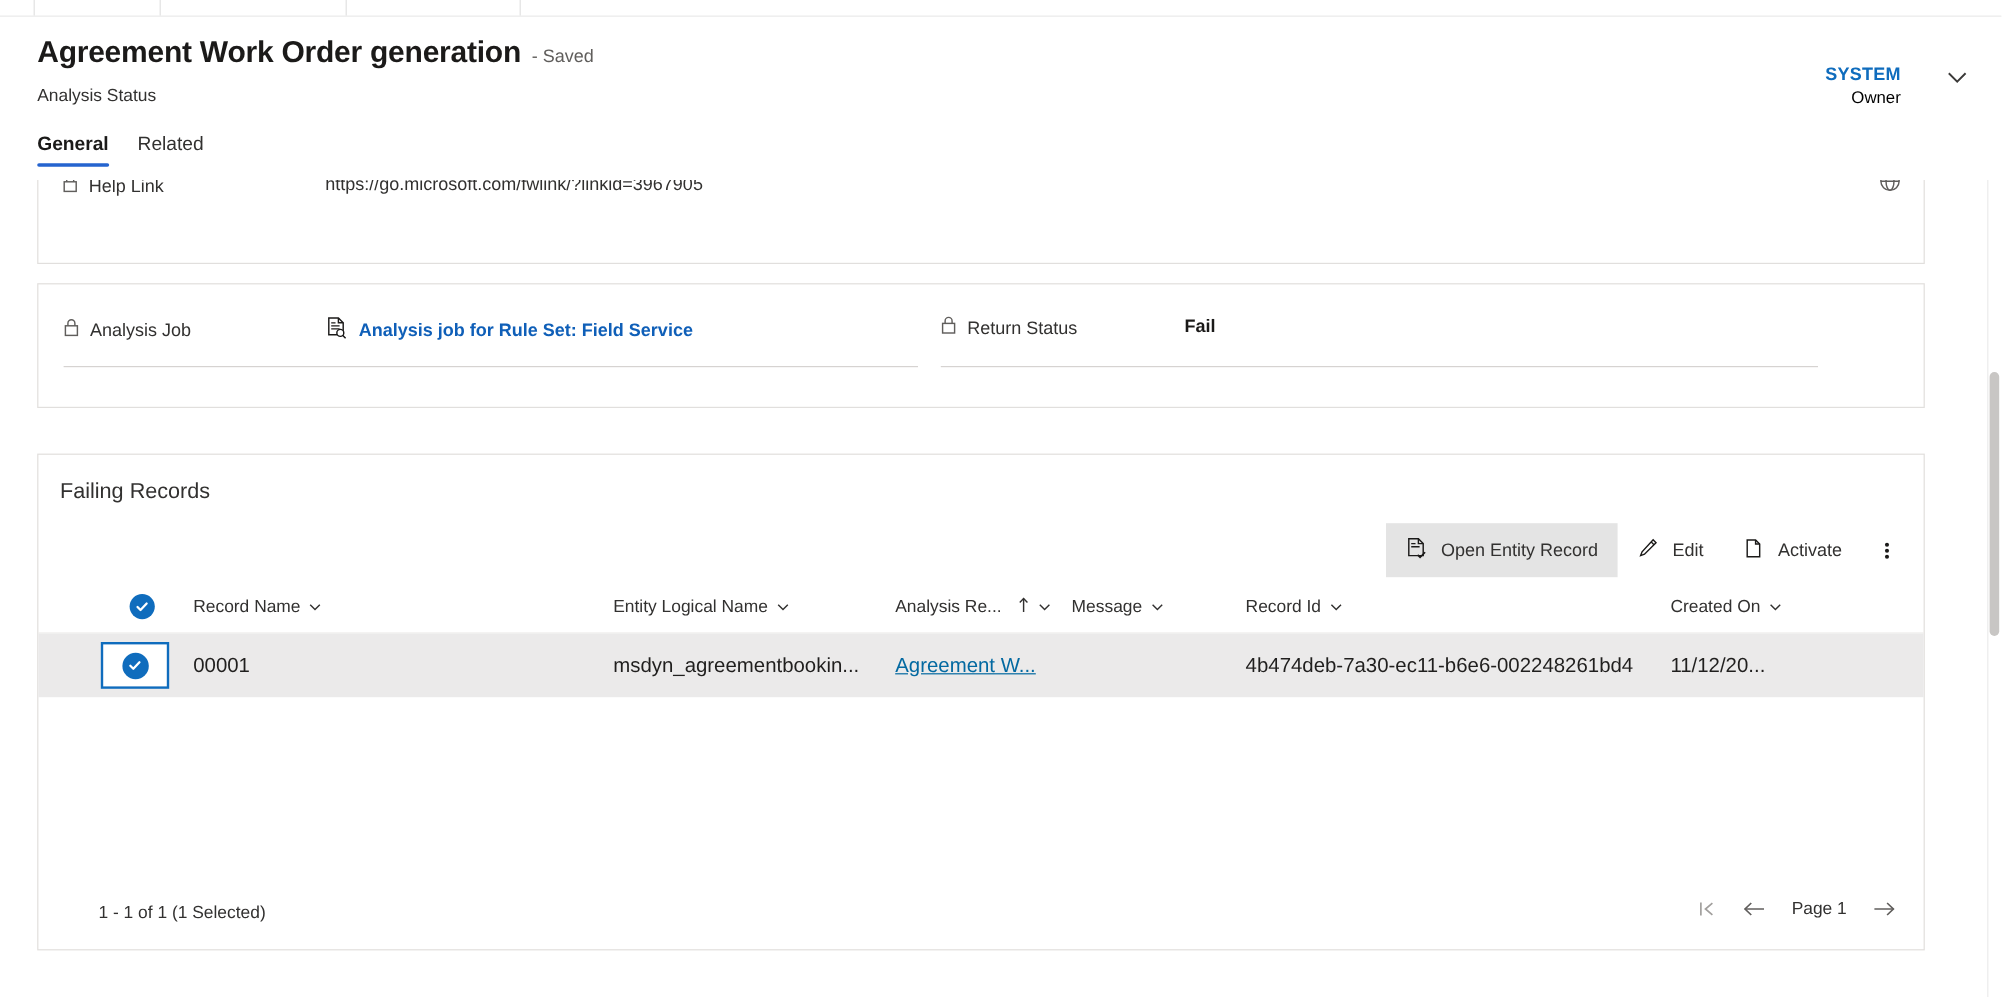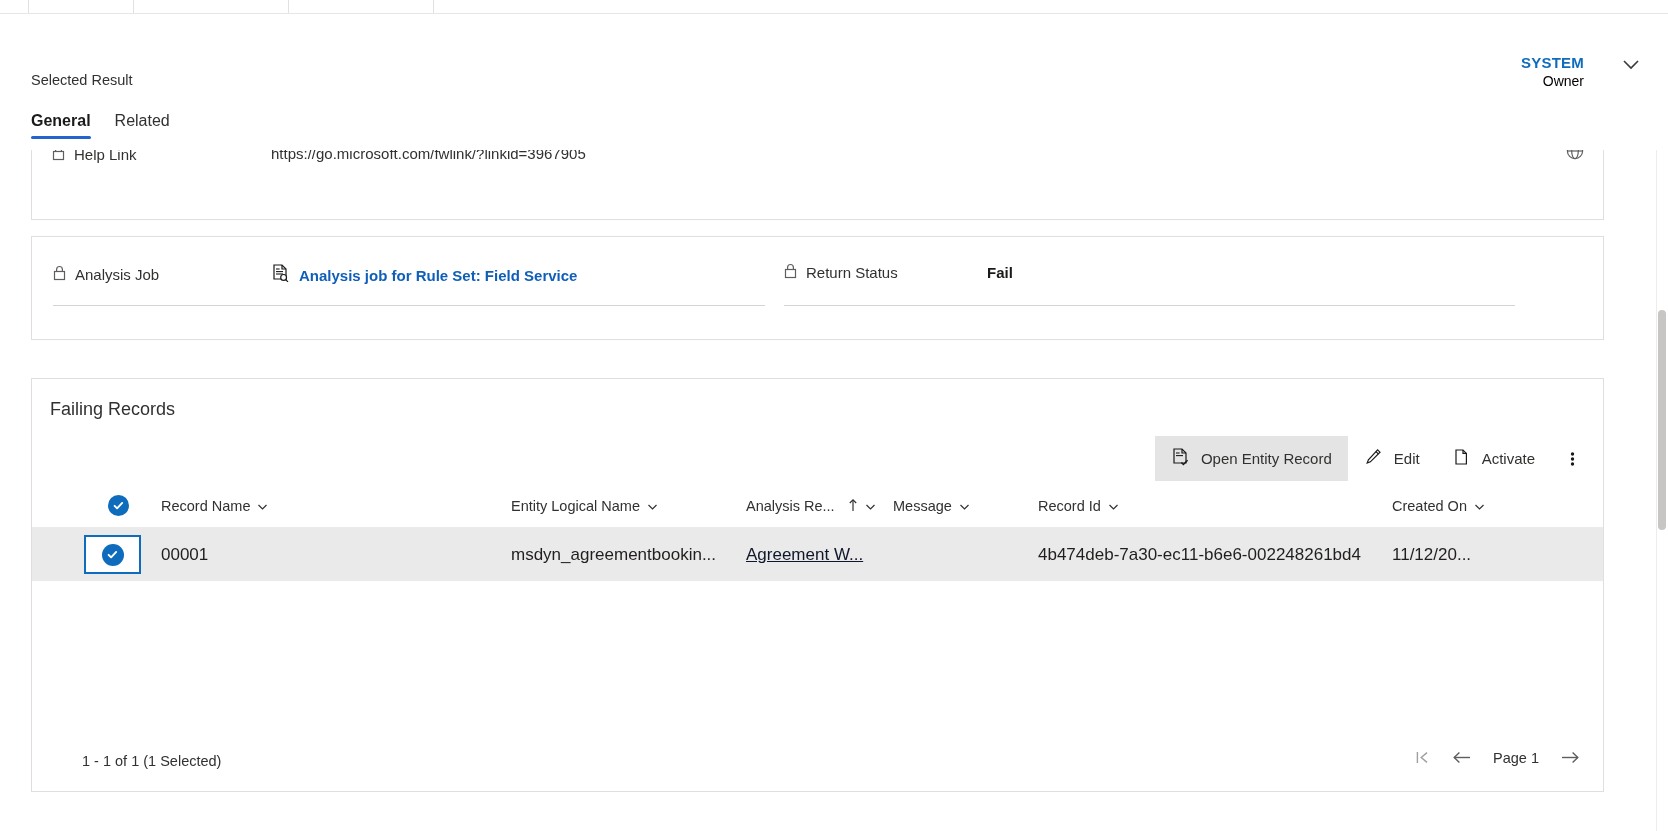--- a/index.html
+++ b/index.html
@@ -73,21 +73,21 @@
   .grid-head .hcell { position:absolute; top:0; height:44px; display:flex; align-items:center; gap:7px; font-size:14.5px; color:#323130; cursor:pointer; }
   .chev-s { display:inline-block; }
   .sort-up { font-size:15px; color:#323130; margin-left:6px; }
 
   .selall { position:absolute; left:76px; top:11px; width:21px; height:21px; border-radius:50%; background:#0f6cbd; display:flex; align-items:center; justify-content:center; cursor:pointer; }
 
   .grid-row { position:absolute; left:0; top:149px; width:1571px; height:53px; background:#ebeaea; cursor:pointer; }
   .rowcheck { position:absolute; left:52px; top:7px; width:57px; height:39px; border:2px solid #0f6cbd; background:#fff; display:flex; align-items:center; justify-content:center; }
   .rowcheck .cc { width:22px; height:22px; border-radius:50%; background:#0f6cbd; display:flex; align-items:center; justify-content:center; }
   .grid-row .dcell { position:absolute; top:0; height:53px; display:flex; align-items:center; font-size:17px; color:#201f1e; white-space:nowrap; }
-  .cell-link { color:#0f172a; text-decoration:underline; cursor:pointer; }
+  .cell-link { color:#0369a1; text-decoration:underline; cursor:pointer; }
 
   .grid-foot { position:absolute; left:0; bottom:0; width:1571px; height:56px; }
   .foot-count { position:absolute; left:50px; top:18px; font-size:14.5px; color:#323130; }
   .pager { position:absolute; right:22px; top:14px; display:flex; align-items:center; gap:20px; }
   .pager .pg { display:flex; align-items:center; justify-content:center; cursor:pointer; color:#a19f9d; }
   .pager .pglabel { font-size:14.5px; color:#323130; }
   .pager .enabled { color:#605e5c; }
 
   
   .pg-scroll { position:absolute; right:0; top:150px; width:12px; height:681px; background:#fff; border-left:1px solid #ececec; }
@@ -100,21 +100,25 @@
 
   <div class="chrome-strip">
     <div class="tsep" style="left:28px"></div>
     <div class="tsep" style="left:133px"></div>
     <div class="tsep" style="left:288px"></div>
     <div class="tsep" style="left:433px"></div>
     <div class="tabline"></div>
   </div>
 
   <div class="header">
-    <div class="entity-sub">Selected Result</div>
+    <div class="title-wrap">
+      <span class="rec-title">Agreement Work Order generation</span>
+      <span class="saved">- Saved</span>
+    </div>
+    <div class="entity-sub">Analysis Status</div>
 
     <div class="owner-box">
       <div class="owner-name">SYSTEM</div>
       <div class="owner-role">Owner</div>
     </div>
     <div class="owner-chev">
       <svg width="30" height="22" viewBox="0 0 30 22">
           <path d="M8 7 L15 14 L22 7" fill="none" stroke="#3b3a39" stroke-width="1.6"></path>
         </svg>
     </div>

